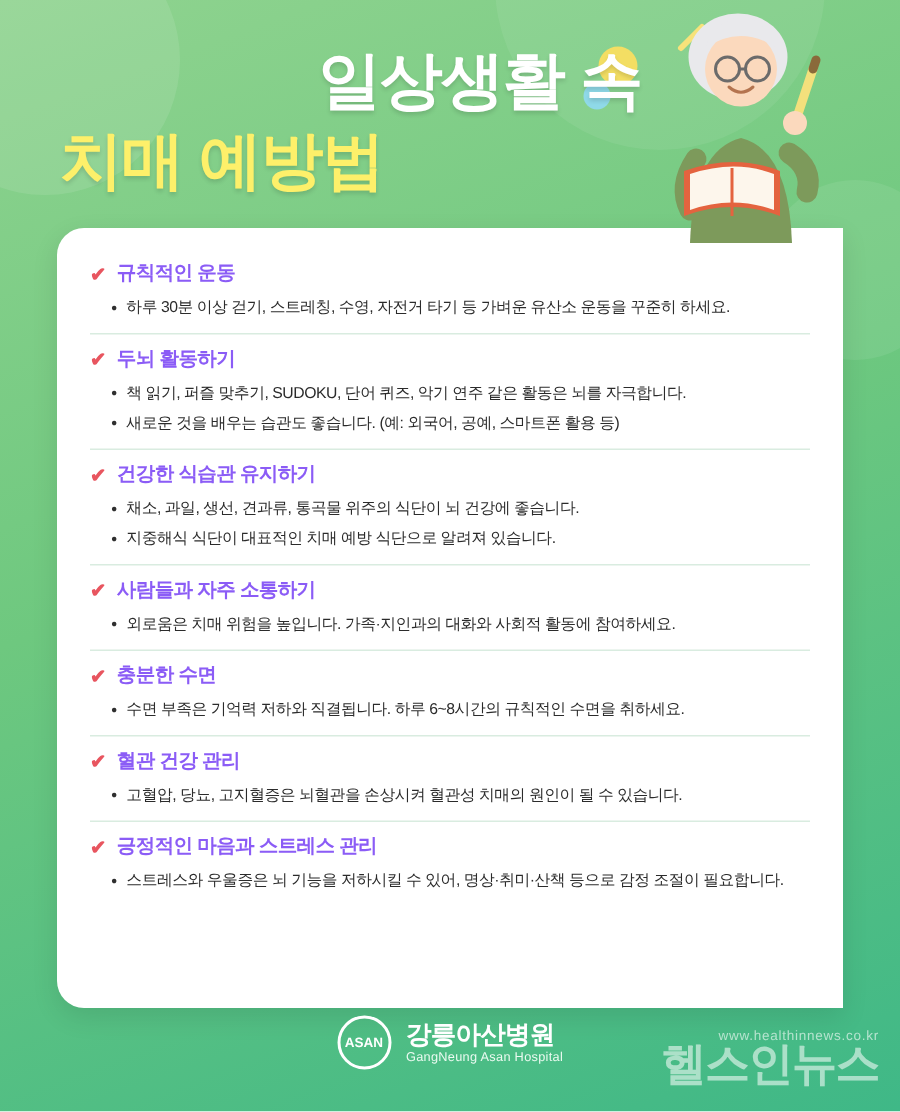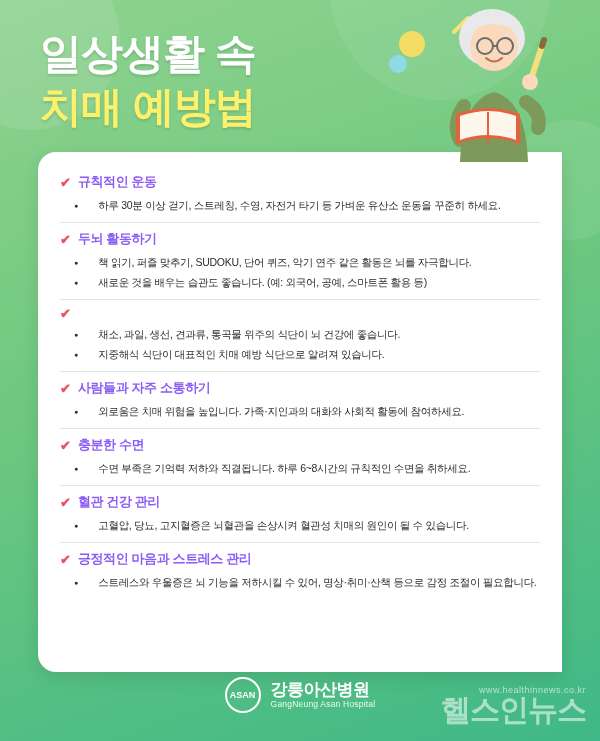--- a/index.html
+++ b/index.html
@@ -35,20 +35,21 @@
     position: relative;
     z-index: 4;
   }
   .title-line1 {
     font-size: 42px;
     font-weight: 700;
     color: #ffffff;
     letter-spacing: -1px;
     line-height: 1.25;
     text-shadow: 0 2px 3px rgba(0,0,0,0.13);
+    text-align: center;
   }
   .title-line2 {
     font-size: 42px;
     font-weight: 700;
     color: #fdf06a;
     letter-spacing: -1px;
     line-height: 1.25;
     text-shadow: 0 2px 3px rgba(0,0,0,0.13);
   }
 
@@ -92,21 +93,21 @@
   }
   .sec-title {
     font-size: 13px;
     font-weight: 700;
     color: #8b5cf6;
     letter-spacing: -0.4px;
   }
   .bullet {
     display: flex;
     align-items: flex-start;
-    gap: 20px;
+    gap: 6px;
     padding: 2px 0 2px 14px;
   }
   .dot {
     color: #2f2f2f;
     font-size: 7px;
     line-height: 16px;
     flex: none;
   }
   .bullet-text {
     font-size: 10.5px;
@@ -242,20 +243,21 @@
       </div>
       <div class="bullet">
         <span class="dot">●</span>
         <span class="bullet-text">새로운 것을 배우는 습관도 좋습니다. (예: 외국어, 공예, 스마트폰 활용 등)</span>
       </div>
     </div>
 
     <div class="section">
       <div class="sec-head">
         <span class="check">✔</span>
+        <span class="sec-title">건강한 식습관 유지하기</span>
       </div>
       <div class="bullet">
         <span class="dot">●</span>
         <span class="bullet-text">채소, 과일, 생선, 견과류, 통곡물 위주의 식단이 뇌 건강에 좋습니다.</span>
       </div>
       <div class="bullet">
         <span class="dot">●</span>
         <span class="bullet-text">지중해식 식단이 대표적인 치매 예방 식단으로 알려져 있습니다.</span>
       </div>
     </div>

